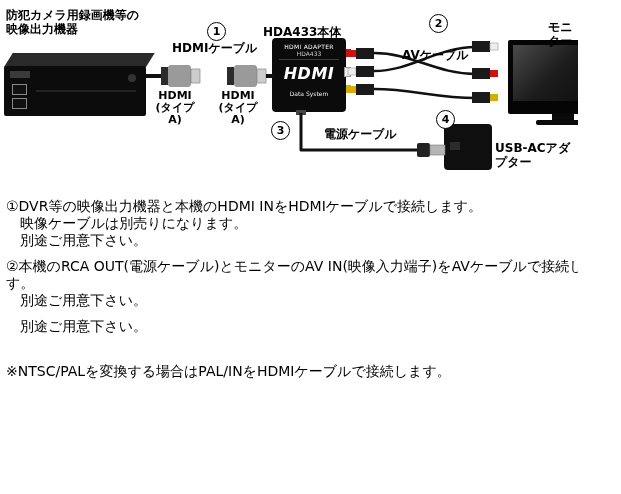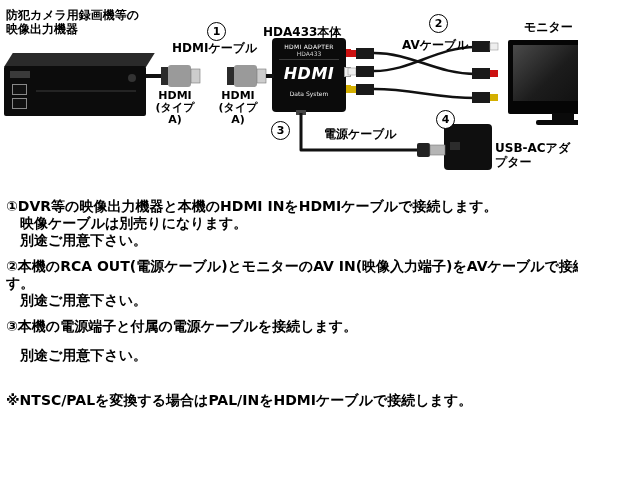--- a/index.html
+++ b/index.html
@@ -41,21 +41,21 @@
     border-radius:2px;box-sizing:border-box;padding:5px;}
   .mon-screen{width:100%;height:56px;background:linear-gradient(135deg,#4a4a4a 0%,#1c1c1c 45%,#0a0a0a 100%);}
   .mon-stand{position:absolute;left:552px;top:113px;width:22px;height:8px;background:#0a0a0a;}
   .mon-base{position:absolute;left:536px;top:120px;width:54px;height:5px;background:#0a0a0a;border-radius:2px;}
   
   .adapter{position:absolute;left:444px;top:124px;width:48px;height:46px;background:#0f0f0f;border-radius:4px;}
   .adapter-slot{position:absolute;left:6px;top:18px;width:10px;height:8px;background:#2c2c2c;}
   
   .wires{position:absolute;left:0;top:0;pointer-events:none;}
   
-  .instr{position:absolute;left:6px;top:198px;width:612px;font-size:14px;line-height:17px;font-weight:bold;}
+  .instr{position:absolute;left:6px;top:198px;width:612px;font-size:14px;line-height:17px;}
   .para{margin-bottom:9px;}
   .para.gap{margin-bottom:12px;}
   .cont{padding-left:14px;}
   .note{margin-top:28px;}
 </style>
 </head>
 <body>
 
 <div class="page">
 
@@ -148,23 +148,23 @@
   <div class="lbl small" style="left:149px;top:90px;width:52px;">HDMI
 (タイプA)</div>
   <div class="lbl small" style="left:212px;top:90px;width:52px;">HDMI
 (タイプA)</div>
 
   <div class="lbl" style="left:263px;top:25px;">HDA433本体</div>
 
   <div class="circ" style="left:429px;top:14px;">
     <span>2</span>
   </div>
-  <div class="lbl" style="left:402px;top:38px;">AVケーブル</div>
+  <div class="lbl" style="left:402px;top:48px;">AVケーブル</div>
 
-  <div class="lbl" style="left:524px;top:20px;">モニター</div>
+  <div class="lbl" style="left:548px;top:20px;">モニター</div>
 
   <div class="circ" style="left:271px;top:121px;">
     <span>3</span>
   </div>
   <div class="lbl" style="left:308px;top:127px;margin-left:16px;">電源ケーブル</div>
 
   <div class="circ" style="left:436px;top:110px;">
     <span>4</span>
   </div>
   <div class="lbl" style="left:495px;top:141px;">USB-ACアダプター</div>
@@ -172,22 +172,19 @@
   <div class="instr">
     <div class="para">
       <div>①DVR等の映像出力機器と本機のHDMI INをHDMIケーブルで接続します。</div>
       <div class="cont">映像ケーブルは別売りになります。</div>
       <div class="cont">別途ご用意下さい。</div>
     </div>
     <div class="para">
       <div>②本機のRCA OUT(電源ケーブル)とモニターのAV IN(映像入力端子)をAVケーブルで接続します。</div>
       <div class="cont">別途ご用意下さい。</div>
     </div>
-    <div class="para gap">
-      <div>③本機の電源端子と付属の電源ケーブルを接続します。</div>
-    </div>
     <div class="para">
       <div class="cont">別途ご用意下さい。</div>
     </div>
     <div class="note">※NTSC/PALを変換する場合はPAL/INをHDMIケーブルで接続します。</div>
   </div>
 
 </div>
 
 </body></html>

